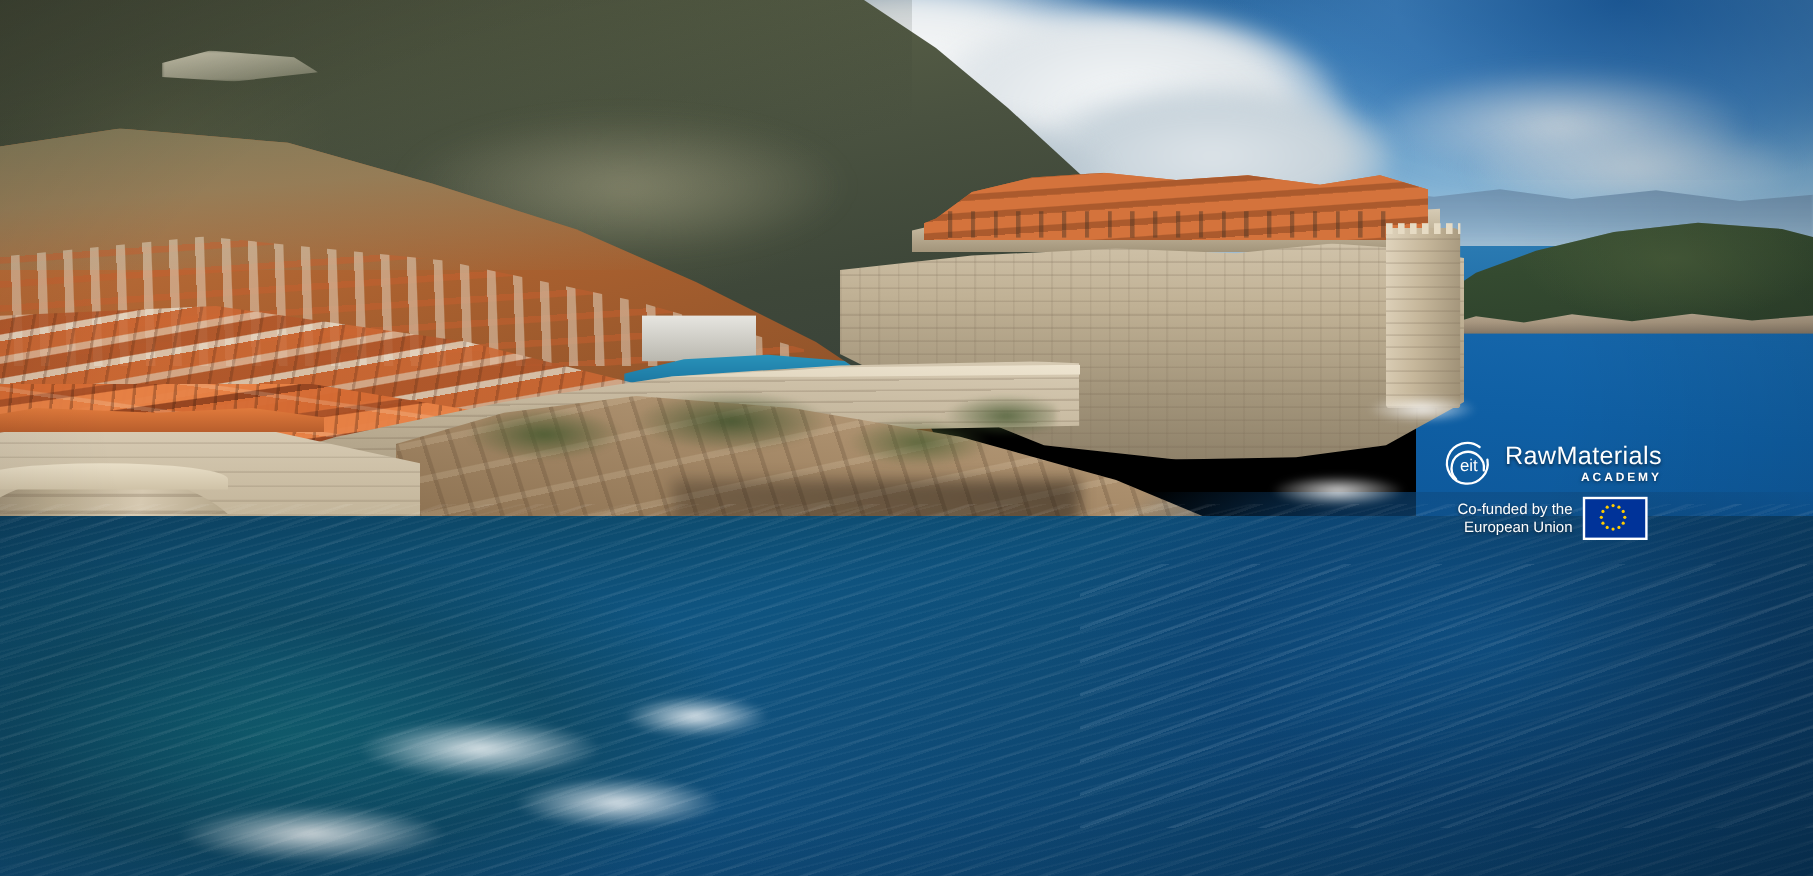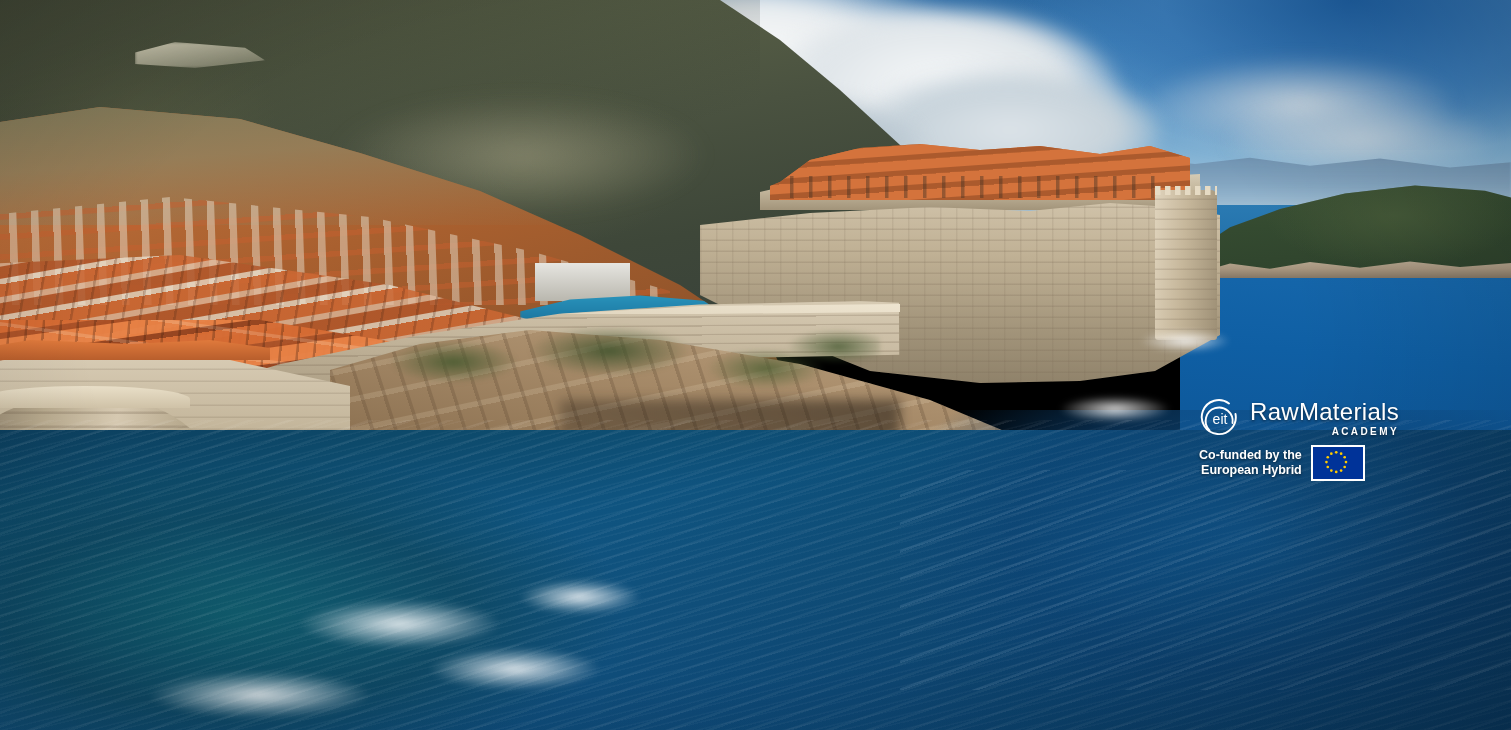--- a/index.html
+++ b/index.html
@@ -414,45 +414,43 @@
   .text-scrim{
     position:absolute; left:430px; top:430px; width:1081px; height:300px;
     background:linear-gradient(285deg, rgba(0,20,40,.30) 0%, rgba(0,20,40,.12) 45%, rgba(0,0,0,0) 80%);
     pointer-events:none;
   }
 
   
   #logo-lockup{
     position:absolute; right:122px; top:366px;
     width:190px;
-    display:flex; flex-direction:column; align-items:flex-start;
+    display:flex; flex-direction:column; align-items:center;
     gap:6px;
     z-index:6;
-    margin-top:31px;
   }
   .eit-row{ display:flex; align-items:center; gap:9px; }
   .eit-mark{ width:42px; height:42px; flex:0 0 auto; }
   .rm-text{ display:flex; flex-direction:column; align-items:flex-end; line-height:1; }
   .rm-main{
-    color:#fff; font-size:24px; letter-spacing:.3px;
+    color:#fff; font-size:21px; letter-spacing:.3px;
     font-family:"Liberation Sans", sans-serif; font-weight:400;
     text-shadow:0 1px 3px rgba(0,0,0,.55);
   }
   .rm-sub{
     color:#fff; font-size:10px; letter-spacing:2.4px; margin-top:3px;
     font-family:"Liberation Sans", sans-serif; font-weight:700;
     text-shadow:0 1px 3px rgba(0,0,0,.55);
   }
   .eu-row{ display:flex; align-items:center; gap:9px; }
   .eu-text{
     color:#fff; font-size:12.5px; line-height:1.22; text-align:right;
     font-family:"Liberation Sans", sans-serif;
     text-shadow:0 1px 3px rgba(0,0,0,.6);
     white-space:nowrap;
-    font-weight:bold;
   }
   .eu-flag{
     width:54px; height:36px; flex:0 0 auto;
     border:2px solid #fff; background:#003399;
     position:relative; box-sizing:border-box;
   }
 
   
   #text-block{
     position:absolute; right:121px; top:470px; width:980px;
@@ -589,21 +587,21 @@
       </svg>
       <div class="rm-text">
         <span class="rm-main">RawMaterials</span>
         <span class="rm-sub">ACADEMY</span>
       </div>
     </div>
 
     <div class="eu-row">
       <div class="eu-text">
         <div>Co-funded by the</div>
-        <div>European Hybrid</div>
+        <div>European Union</div>
       </div>
       <div class="eu-flag">
         <svg viewBox="0 0 54 36" width="50" height="32" style="position:absolute;left:0;top:0;">
           <g fill="#FFCC00">
             <circle cx="25" cy="6" r="1.5"></circle>
             <circle cx="30.5" cy="7.5" r="1.5"></circle>
             <circle cx="34.5" cy="11.5" r="1.5"></circle>
             <circle cx="36" cy="17" r="1.5"></circle>
             <circle cx="34.5" cy="22.5" r="1.5"></circle>
             <circle cx="30.5" cy="26.5" r="1.5"></circle>

